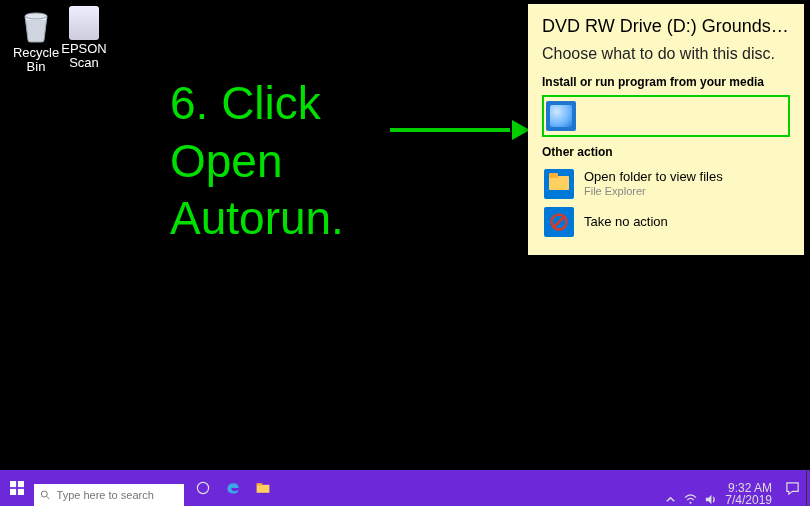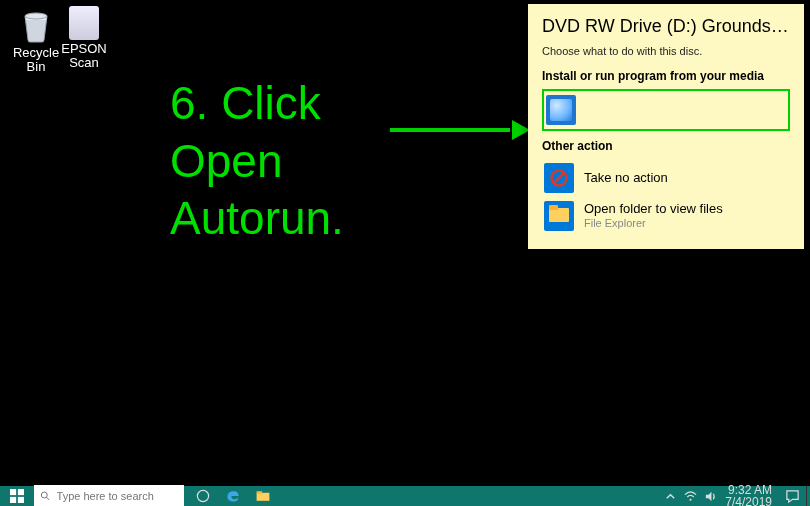--- a/index.html
+++ b/index.html
@@ -46,21 +46,21 @@
   .flyout {
     position: absolute;
     top: 4px; right: 6px;
     width: 276px;
     background: #fef9c3;
     color: #000;
     box-shadow: 0 2px 10px rgba(0,0,0,.4);
     padding: 12px 14px 14px;
   }
   .flyout .title { font-size: 18px; font-weight: 400; margin-bottom: 8px; white-space: nowrap; overflow: hidden; text-overflow: ellipsis; }
-  .flyout .subtitle { font-size: 11px; color: #222; margin-bottom: 12px; }
+  .flyout .subtitle { font-size: 16px; color: #222; margin-bottom: 12px; }
   .flyout .section { font-size: 12px; font-weight: 700; color: #000; margin: 8px 0 6px; }
   .flyout .item {
     display: flex; align-items: center; gap: 10px;
     padding: 4px 2px; cursor: pointer;
   }
   .flyout .item .icon { width: 30px; height: 30px; flex: 0 0 30px; display: flex; align-items: center; justify-content: center; }
   .flyout .item .texts .primary { font-size: 13px; color: #000; line-height: 1.15; }
   .flyout .item .texts .secondary { font-size: 11px; color: #888; line-height: 1.25; }
   .highlight-box { border: 2px solid #00d000; padding: 3px 2px; }
 
@@ -94,23 +94,23 @@
     background: #0078d7;
     border-radius: 2px;
     position: relative;
     display: flex; align-items: center; justify-content: center;
   }
   .icon-noaction svg { width: 20px; height: 20px; }
 
   
   .taskbar {
     position: absolute; left: 0; right: 0; bottom: 0;
-    height: 20px;
-    background: #0f766e;
-    display: flex; align-items: center;
+    height: 36px;
+    background: #6d28d9;
+    display: flex; align-items: flex-end;
     color: #ddd;
     font-size: 11px;
   }
   .taskbar .start { width: 34px; height: 100%; display: flex; align-items: center; justify-content: center; cursor: pointer; }
   .taskbar .start svg { width: 14px; height: 14px; }
   .taskbar .search {
     display: flex; align-items: center; gap: 6px;
     background: #fff; color: #777;
     height: 22px; width: 150px;
     padding: 0 6px; margin-right: 4px;
@@ -167,35 +167,35 @@
   <div class="title">DVD RW Drive (D:) Grounds…</div>
   <div class="subtitle">Choose what to do with this disc.</div>
 
   <div class="section">Install or run program from your media</div>
   <div class="item highlight-box">
     <div class="icon icon-autorun"></div>
   </div>
 
   <div class="section">Other action</div>
   <div class="item">
+    <div class="icon icon-folder"></div>
+    <div class="texts">
+      <div class="primary">Open folder to view files</div>
+      <div class="secondary">File Explorer</div>
+    </div>
+  </div>
+  <div class="item">
     <div class="icon icon-noaction">
       <svg viewBox="0 0 24 24">
           <circle cx="12" cy="12" r="9" fill="none" stroke="#d43b2a" stroke-width="3"></circle>
           <line x1="6" y1="18" x2="18" y2="6" stroke="#d43b2a" stroke-width="3"></line>
         </svg>
     </div>
     <div class="texts">
       <div class="primary">Take no action</div>
-    </div>
-  </div>
-  <div class="item">
-    <div class="icon icon-folder"></div>
-    <div class="texts">
-      <div class="primary">Open folder to view files</div>
-      <div class="secondary">File Explorer</div>
     </div>
   </div>
 </div>
 
 <div class="taskbar">
   <div class="start">
     <svg viewBox="0 0 16 16">
       <rect x="0" y="0" width="7" height="7" fill="#fff"></rect>
       <rect x="9" y="0" width="7" height="7" fill="#fff"></rect>
       <rect x="0" y="9" width="7" height="7" fill="#fff"></rect>

